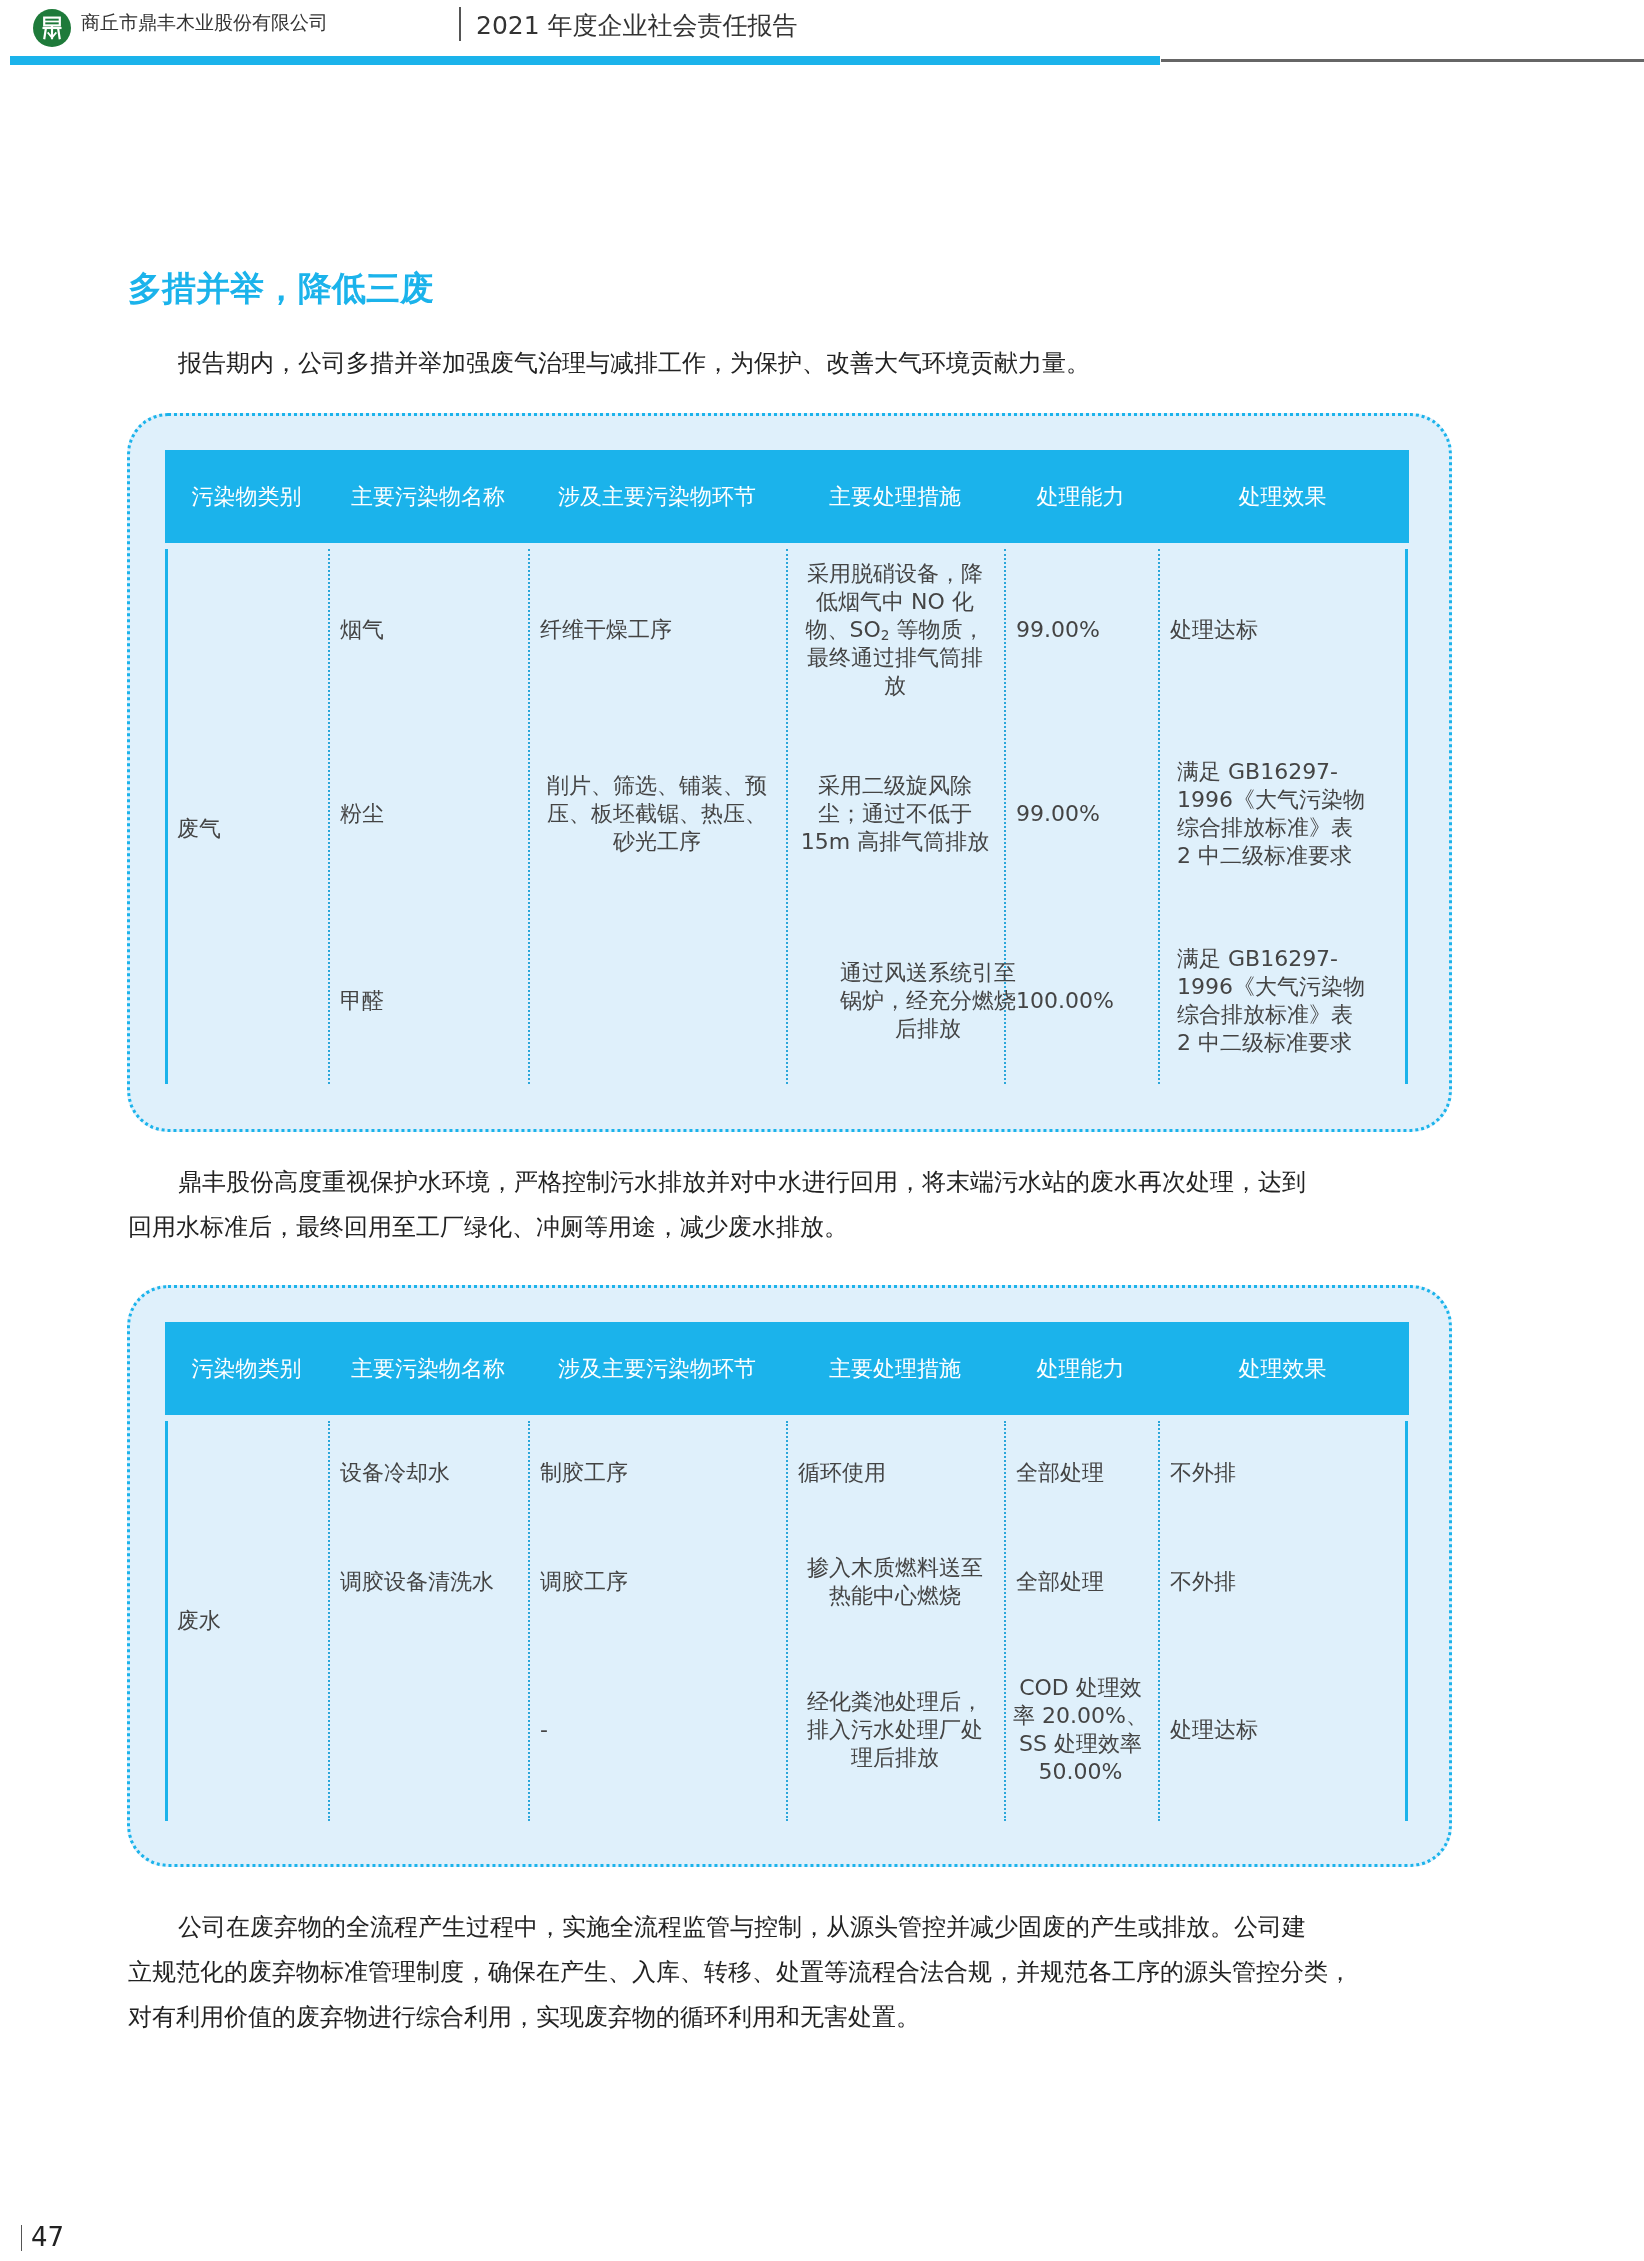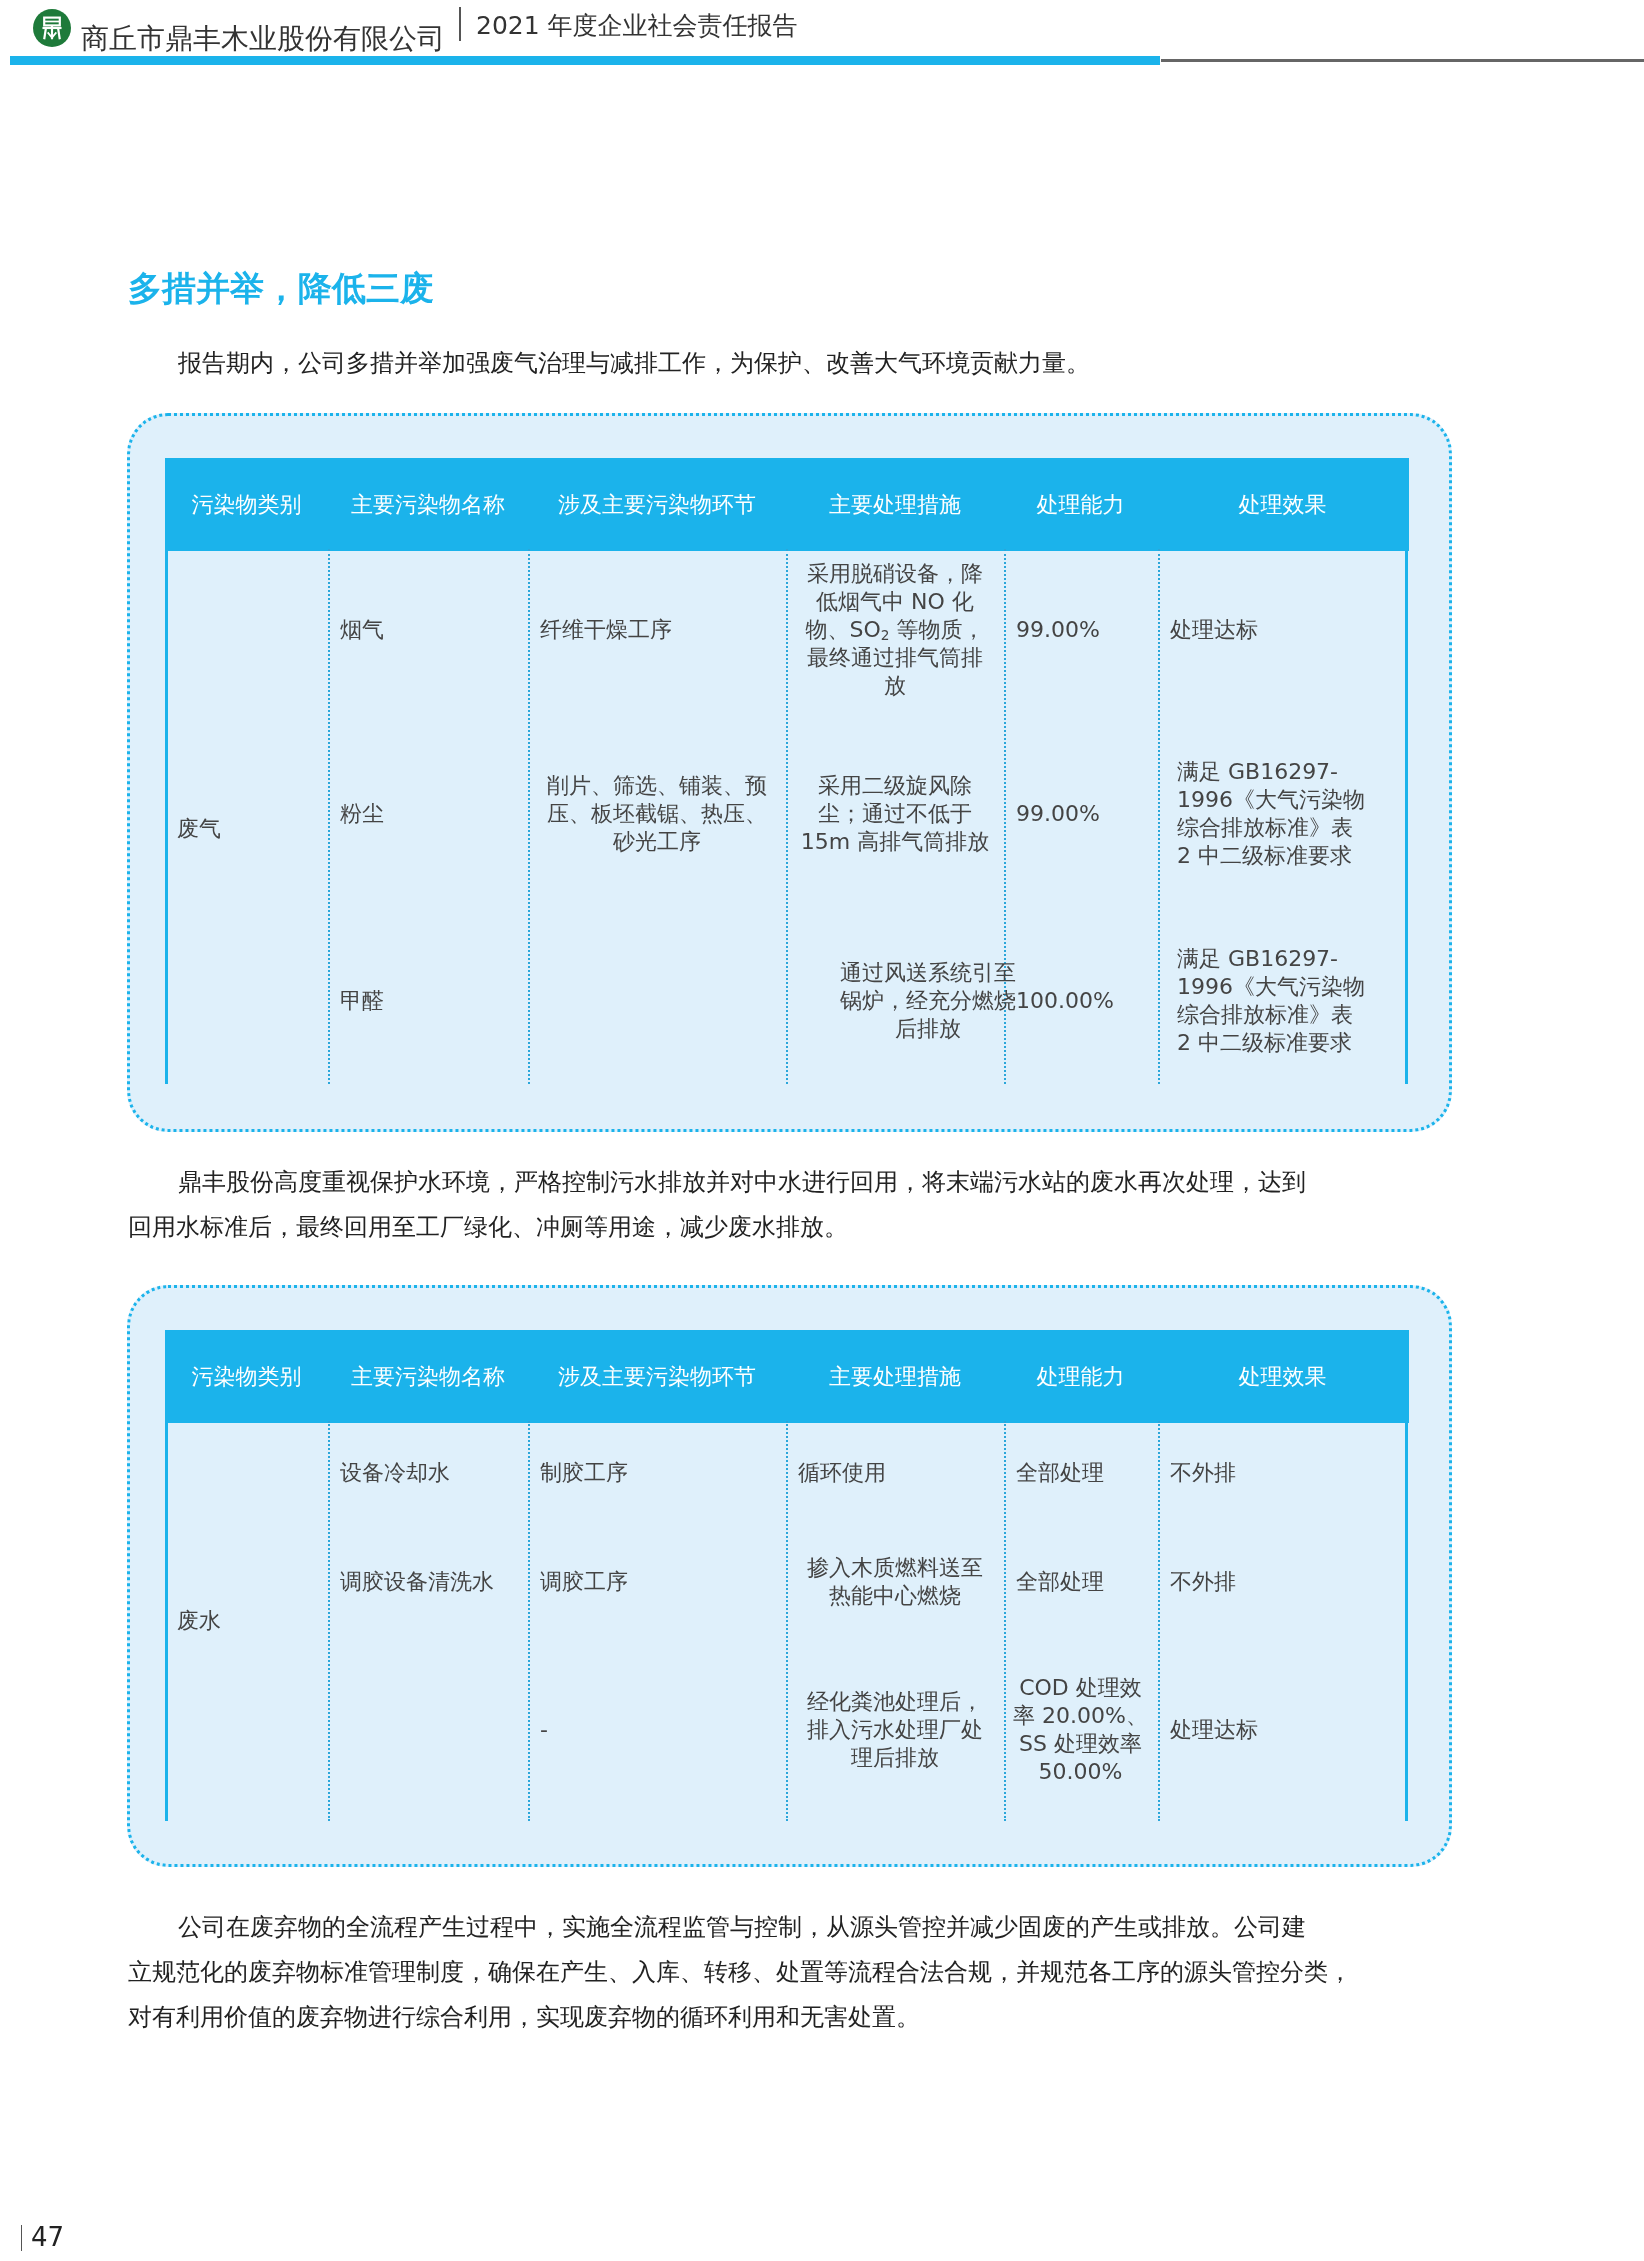--- a/index.html
+++ b/index.html
@@ -2,36 +2,36 @@
 <html style="font-size:13.7px"><head>
 <meta charset="utf-8">
 <style>
   * { box-sizing: border-box; margin: 0; padding: 0; }
   html, body { width: 1645px; height: 2261px; background: #ffffff; overflow: hidden; }
   body { position: relative; font-family: "DejaVu Sans", "Liberation Sans", sans-serif; color: #333; }
 
   
   .hdr-logo { position: absolute; left: 33px; top: 8.6px; width: 38px; height: 38px; border-radius: 50%; background: #1e7a3a; display: flex; align-items: center; justify-content: center; }
   .hdr-logo svg { width: 26px; height: 26px; }
-  .hdr-company { position: absolute; left: 81px; top: 22px; font-size: 28px; line-height: 34px; color: #333; letter-spacing: 0px; }
+  .hdr-company { position: absolute; left: 81px; top: 5px; font-size: 19px; line-height: 34px; color: #333; letter-spacing: 0px; }
   .hdr-sep { position: absolute; left: 459px; top: 6.9px; width: 1.7px; height: 34px; background: #555; }
   .hdr-report { position: absolute; left: 476px; top: 8.6px; font-size: 25px; line-height: 34px; color: #333; }
   .hdr-bar-blue { position: absolute; left: 10.3px; top: 56px; width: 1150px; height: 9.4px; background: #1bb3eb; }
   .hdr-bar-gray { position: absolute; left: 1161px; top: 59px; width: 484px; height: 3.4px; background: #666; }
 
   
   .sec-title { position: absolute; left: 128px; top: 266px; font-size: 34px; font-weight: bold; color: #1bb3eb; line-height: 45px; }
 
   .para { position: absolute; left: 128px; width: 1323px; font-size: 24px; line-height: 45px; color: #222; }
   .para .indent { display: inline-block; width: 50px; }
 
   
   .panel { position: absolute; left: 127px; width: 1325px; background: #dff0fb; border: 3.4px dotted #1bb3eb; border-radius: 41px; }
   .tbl { position: absolute; left: 165px; width: 1244px; }
-  .tbl-head { position: absolute; left: 0; top: 0; width: 1244px; background: #1bb3eb; display: flex; align-items: center; margin-top: 8px; }
+  .tbl-head { position: absolute; left: 0; top: 0; width: 1244px; background: #1bb3eb; display: flex; align-items: center; }
   .tbl-head .th { color: #fff; font-size: 22px; text-align: center; }
   .tbl-body { position: absolute; left: 0; width: 1244px; }
   .col-line { position: absolute; top: 0; bottom: 0; width: 0; border-left: 2.6px dotted #2aa6da; }
   .col-line.solid { border-left: 3.4px solid #1bb3eb; }
   .cell { position: absolute; display: flex; align-items: center; text-align: center; font-size: 22px; line-height: 28px; color: #444; padding: 0 12px; }
   .cell.left { justify-content: flex-start; text-align: left; padding-left: 19px; }
   sub { font-size: 13.7px; vertical-align: -3.4px; line-height: 0; }
 
   .page-num-bar { position: absolute; left: 20.6px; top: 2225px; width: 1.7px; height: 26px; background: #555; }
   .page-num { position: absolute; left: 31px; top: 2222px; font-size: 26px; line-height: 31px; color: #222; }

